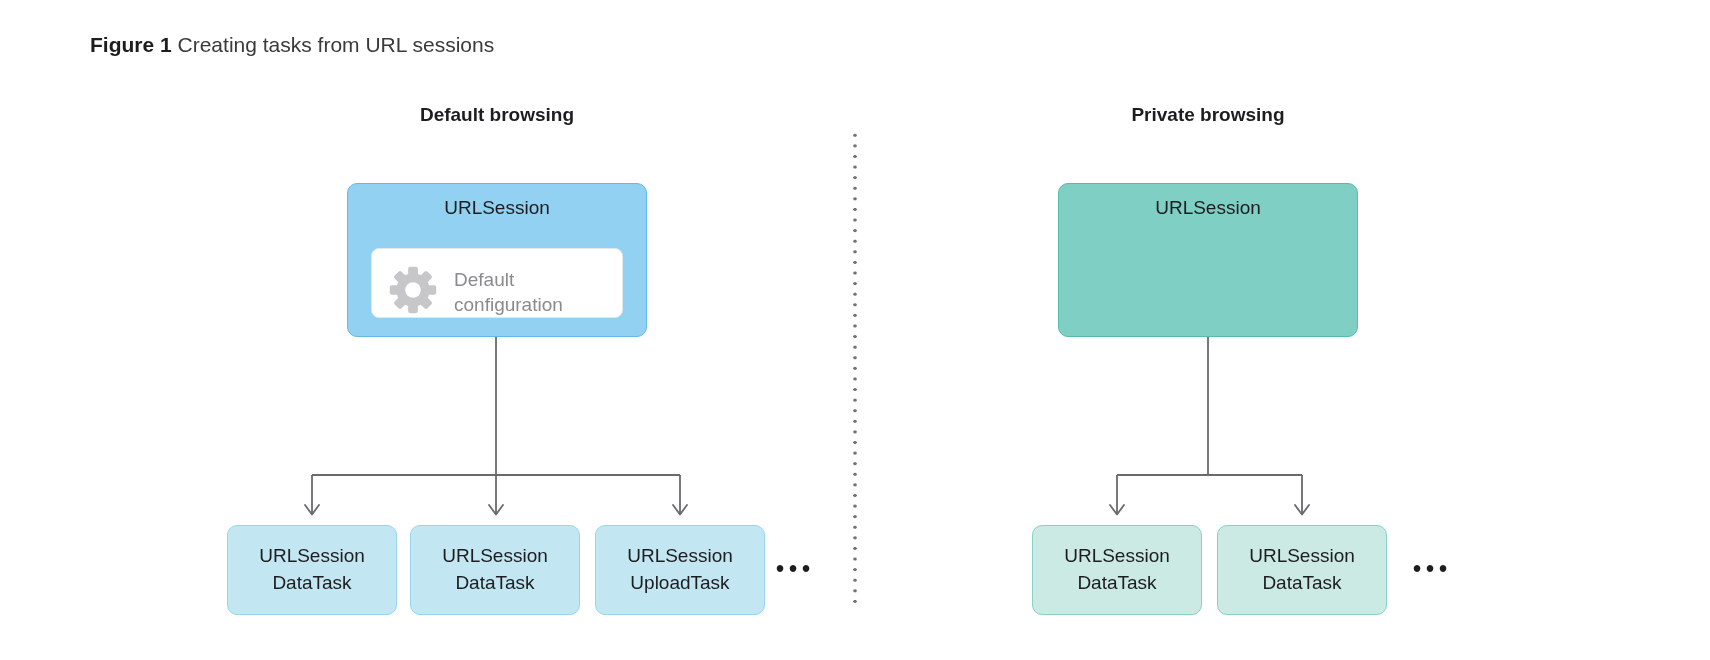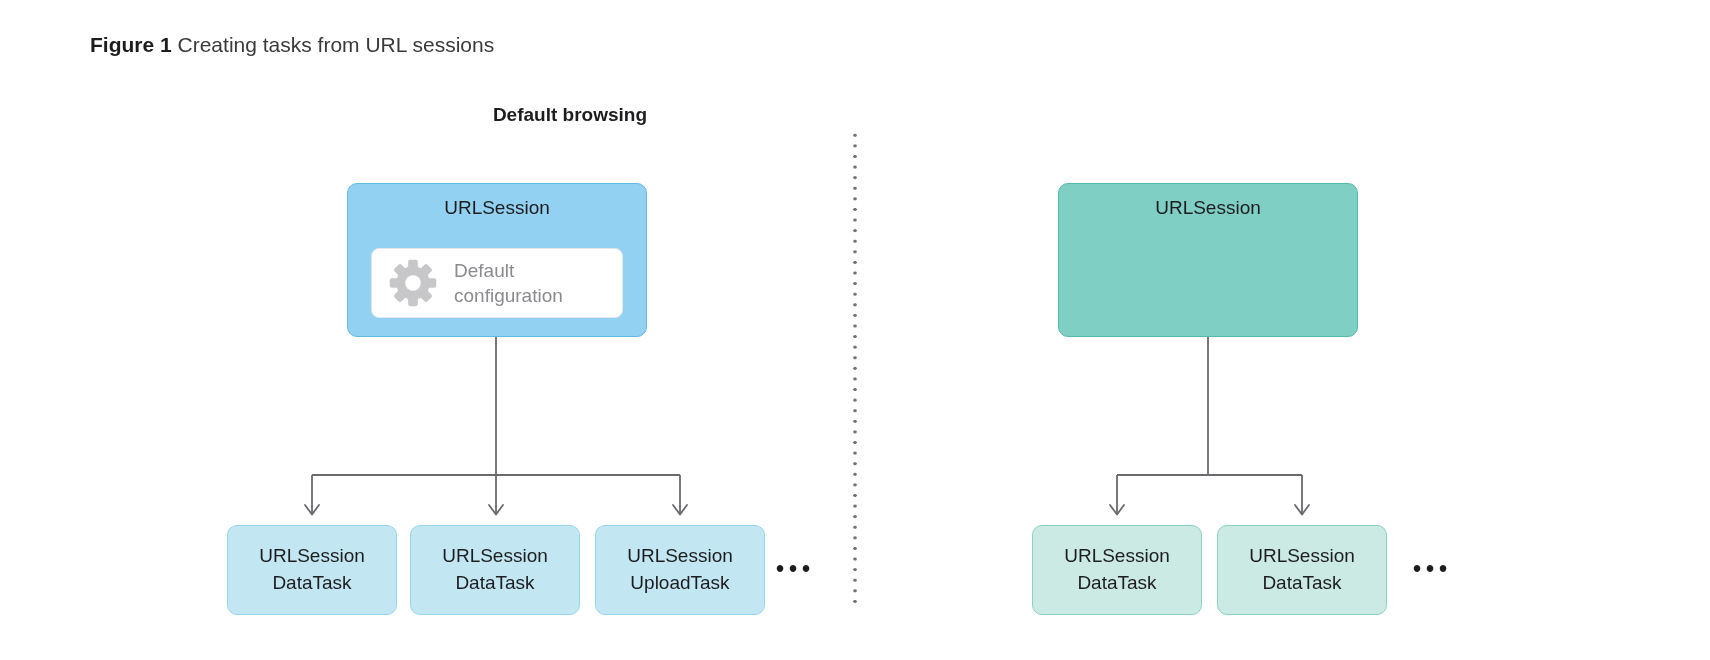--- a/index.html
+++ b/index.html
@@ -17,21 +17,21 @@
   .figure-caption {
     left: 90px; top: 33px;
     font-size: 21px;
     color: var(--text-caption);
   }
   .figure-caption .fig-label { font-weight: 700; color: var(--text-primary); }
 
   .panel-heading {
     top: 104px;
     width: 300px;
-    text-align: right;
+    text-align: center;
     font-size: 19px;
     font-weight: 700;
     color: var(--text-primary);
   }
 
   .session-box {
     top: 183px;
     width: 300px; height: 154px;
     border-radius: 10px;
     box-sizing: border-box;
@@ -48,21 +48,21 @@
 
   .config-card {
     position: absolute;
     left: 23px; top: 64px;
     width: 252px; height: 70px;
     background: var(--inner-fill);
     border: 1px solid var(--inner-border);
     border-radius: 8px;
     box-sizing: border-box;
     display: flex;
-    align-items: center;
+    align-items: flex-end;
     gap: 14px;
     padding-left: 14px;
   }
   .config-text {
     font-size: 19px;
     line-height: 1.32;
     color: var(--text-muted);
     width: 155px;
   }
 
@@ -162,20 +162,21 @@
   </div>
   <div class="abs task-box blue" style="left:595px;">
     <span>URLSession
 UploadTask</span>
   </div>
 
   <div class="abs ellipsis" style="left:776px;">•••</div>
 
   <div class="abs divider-dotted"></div>
 
+  <div class="abs panel-heading" style="left:1058px;">Private browsing</div>
 
   <div class="abs session-box teal" style="left:1058px;">
     <div class="session-title">URLSession</div>
   </div>
 
   <svg class="abs connector" style="left:1020px; top:337px;" width="380" height="190" viewBox="0 0 380 190" aria-hidden="true">
     <path d="M188 0 L188 138"></path>
     <path d="M97 138 L282 138"></path>
     <path d="M97 138 L97 176"></path>
     <path d="M282 138 L282 176"></path>

